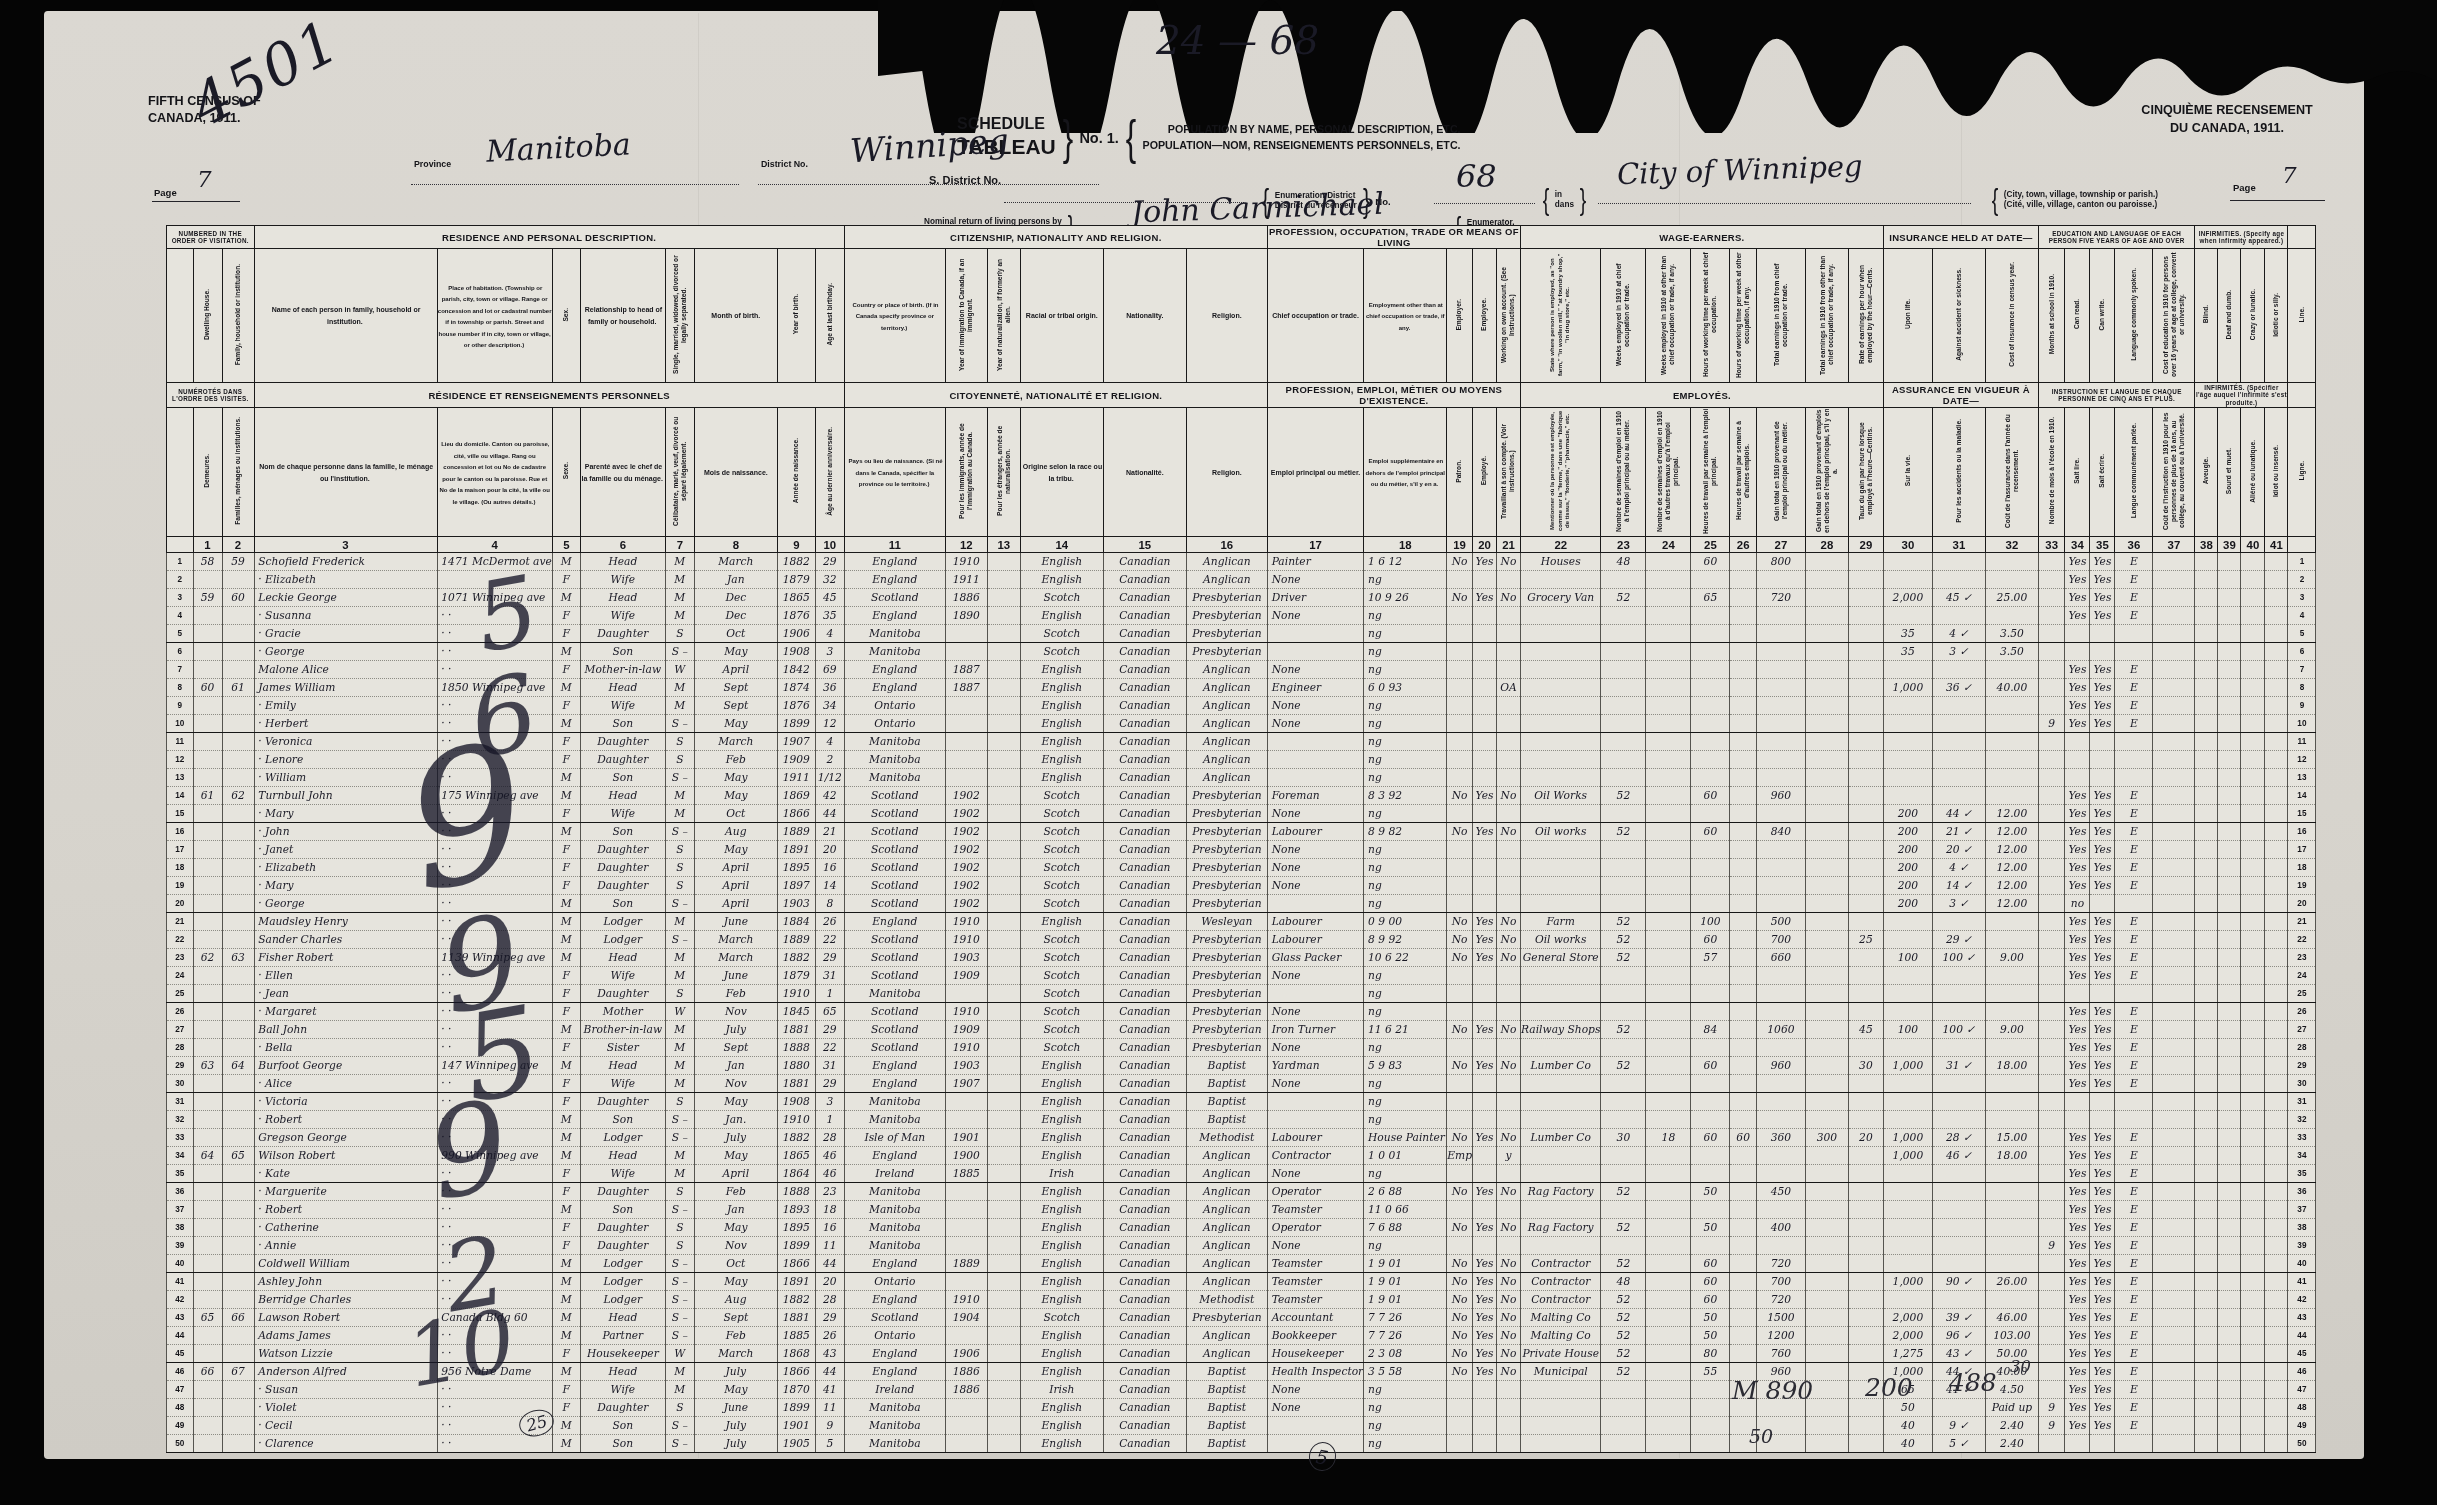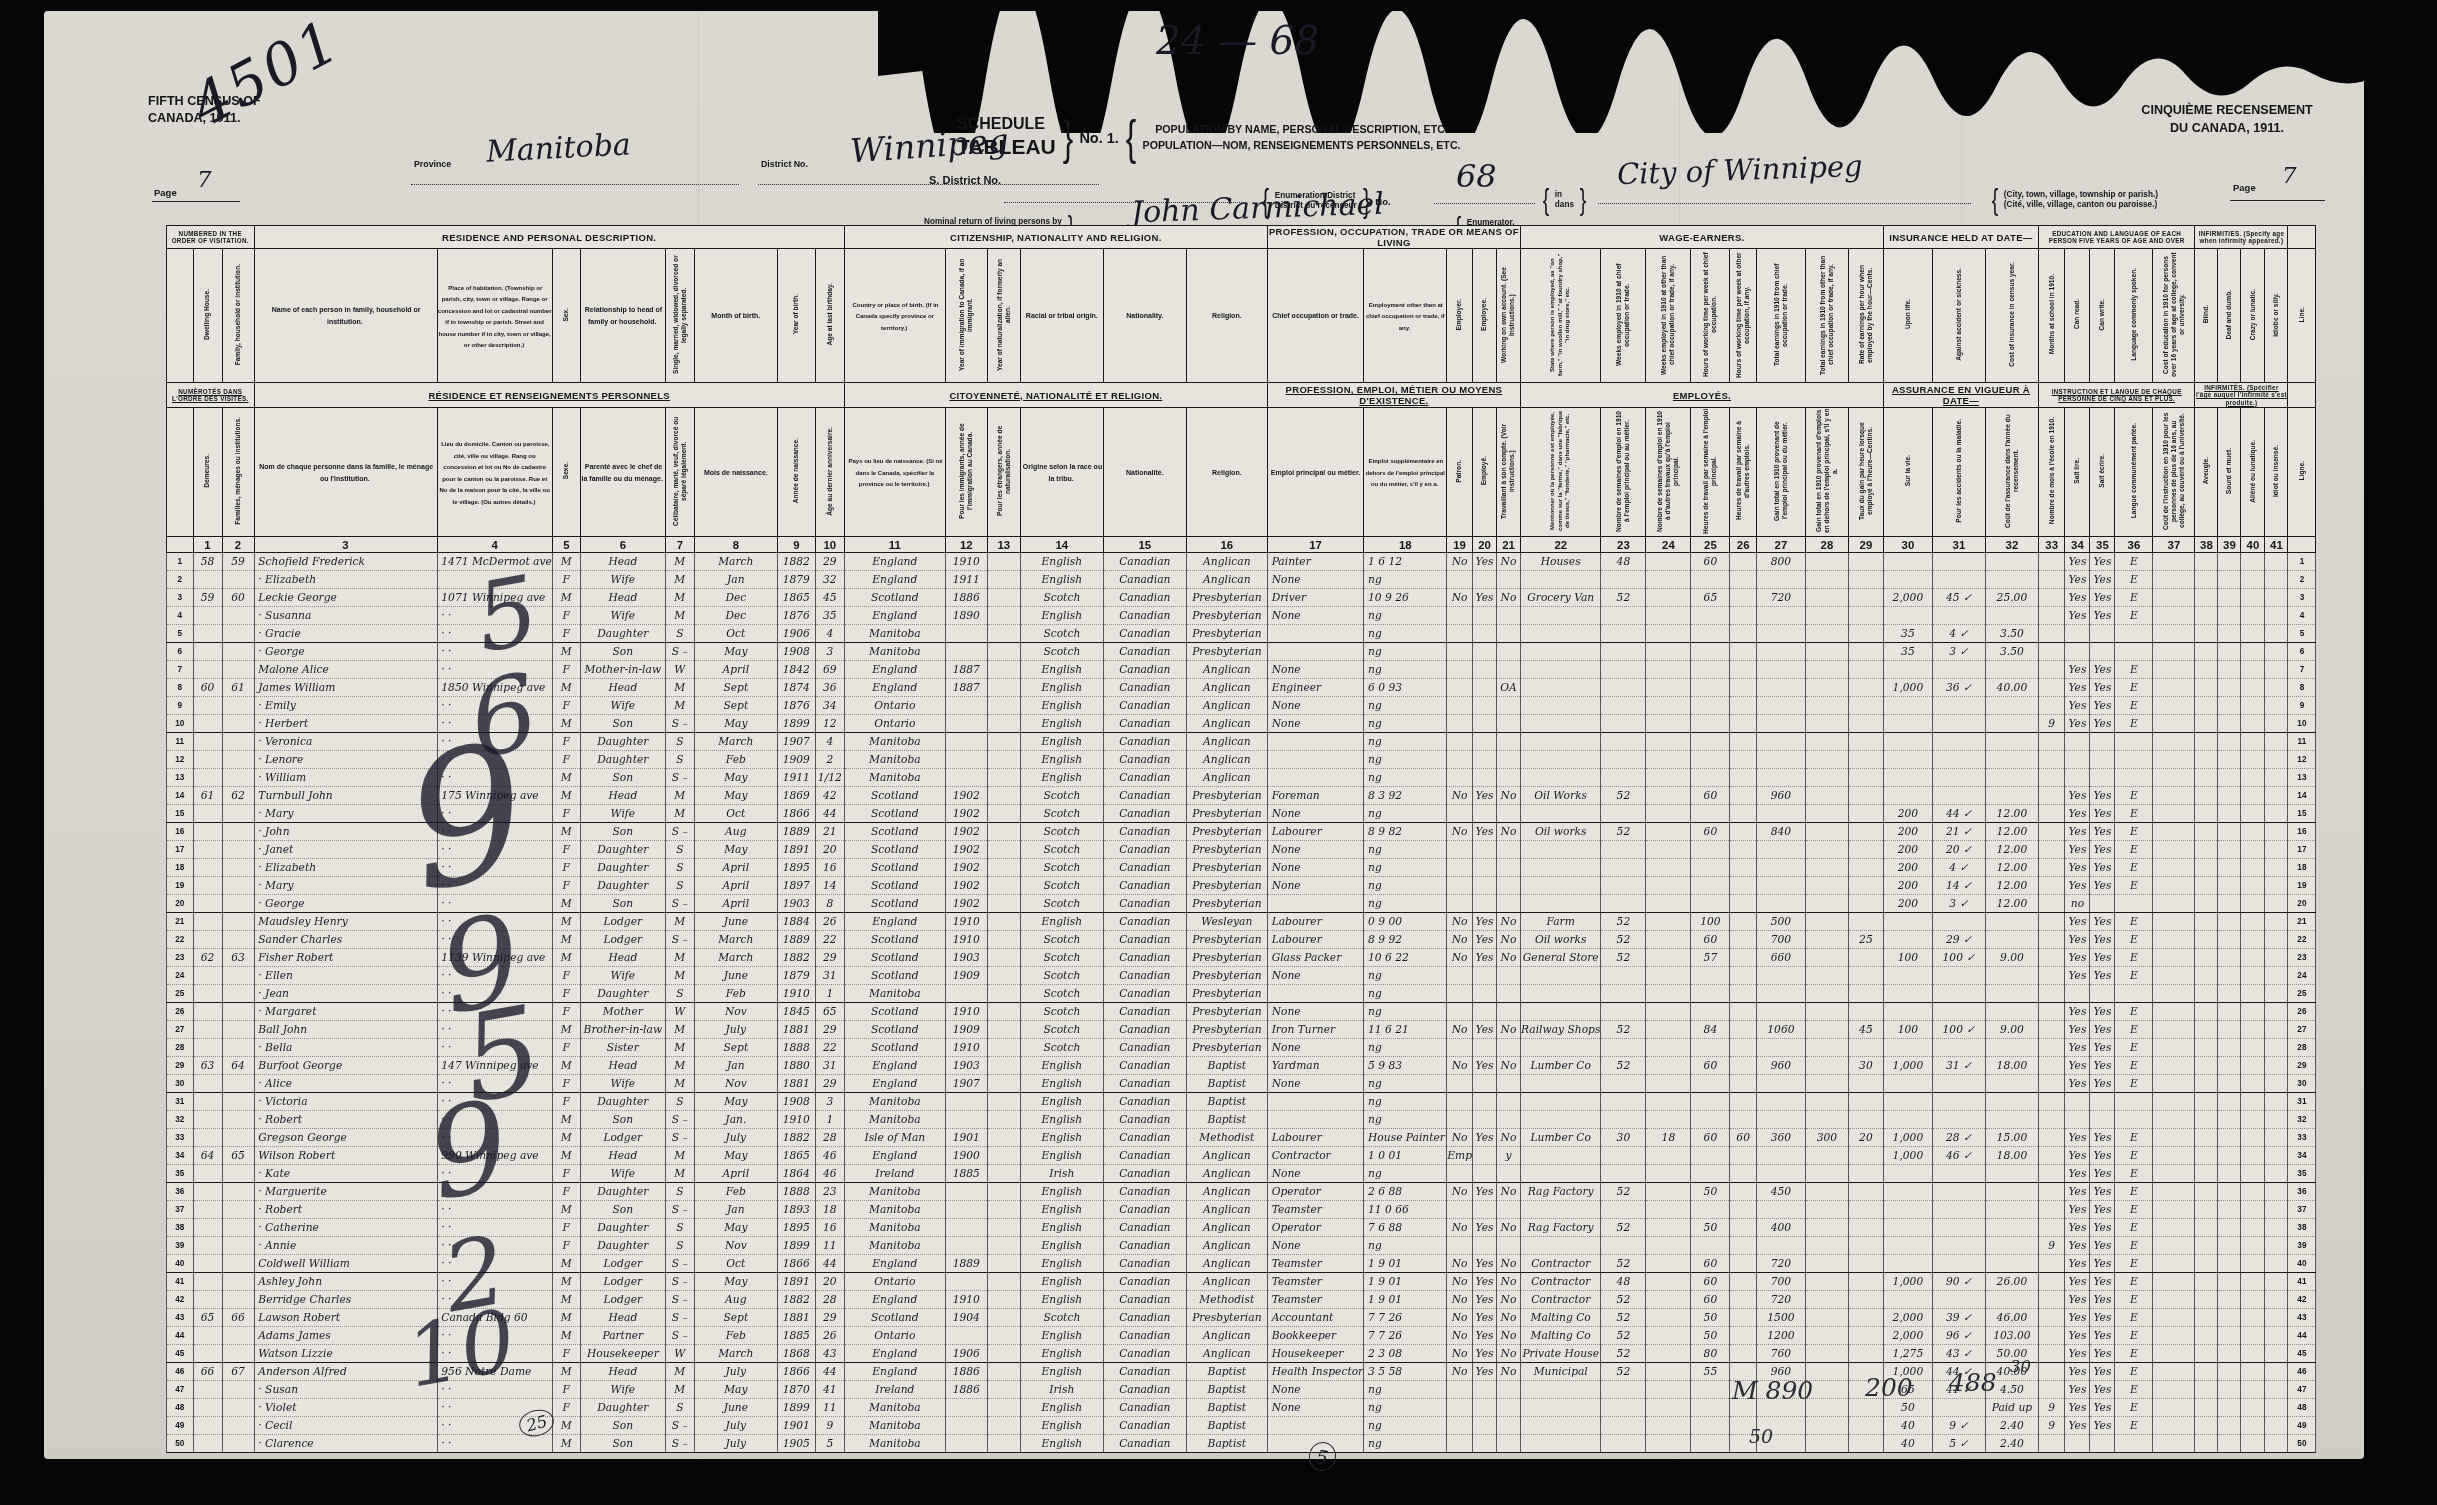--- a/index.html
+++ b/index.html
@@ -71,21 +71,21 @@
   <div class="hw" style="left:1156px;top:17.7px;font-size:39px">24 — 68</div>
 
   <div class="fieldrow" style="left:957px;top:110px">
     <div style="text-align:left">
       <div class="printed" style="position:static;font-size:16px;line-height:1.25">SCHEDULE</div>
       <div class="printed" style="position:static;font-size:21px;line-height:1.25">TABLEAU</div>
     </div>
     <span class="brace" style="font-size:48px">}</span>
     <span class="printed" style="position:static;font-size:14.5px">No. 1.</span>
     <span class="brace" style="font-size:48px">{</span>
-    <div style="text-align:center">
+    <div style="text-align:right">
       <div class="printed" style="position:static;font-size:10.7px;line-height:1.45">POPULATION BY NAME, PERSONAL DESCRIPTION, ETC.</div>
       <div class="printed" style="position:static;font-size:10.7px;line-height:1.45">POPULATION—NOM, RENSEIGNEMENTS PERSONNELS, ETC.</div>
     </div>
   </div>
 
   <div class="printed pre" style="left:2123px;top:102px;width:208px;font-size:12.6px;text-align:center;line-height:1.4">CINQUIÈME RECENSEMENT
 DU CANADA, 1911.</div>
 
   <span class="printed" style="left:414px;top:159px;font-size:8.8px">Province</span>
   <span class="hw" style="left:486px;top:130px;font-size:30px;transform:rotate(-3deg)">Manitoba</span>
@@ -246,21 +246,21 @@
           <td><span class="vlab">Can read.</span></td>
           <td><span class="vlab">Can write.</span></td>
           <td><span class="vlab">Language commonly spoken.</span></td>
           <td><span class="vlab">Cost of education in 1910 for persons over 16 years of age at college, convent or university.</span></td>
           <td class="hl"><span class="vlab">Blind.</span></td>
           <td><span class="vlab">Deaf and dumb.</span></td>
           <td><span class="vlab">Crazy or lunatic.</span></td>
           <td><span class="vlab">Idiotic or silly.</span></td>
           <td class="hl"><span class="vlab">Line.</span></td>
         </tr>
-        <tr style="height: 25px; text-decoration: underline;">
+        <tr style="height: 25px;">
           <td colspan="3" class="gtitle gsmall">NUMÉROTÉS DANS L'ORDRE DES VISITES.</td>
           <td colspan="8" class="gtitle hl">RÉSIDENCE ET RENSEIGNEMENTS PERSONNELS</td>
           <td colspan="6" class="gtitle hl">CITOYENNETÉ, NATIONALITÉ ET RELIGION.</td>
           <td colspan="5" class="gtitle hl">PROFESSION, EMPLOI, MÉTIER OU MOYENS D'EXISTENCE.</td>
           <td colspan="8" class="gtitle hl">EMPLOYÉS.</td>
           <td colspan="3" class="gtitle hl">ASSURANCE EN VIGUEUR À DATE—</td>
           <td colspan="5" class="gtitle gsmall hl">INSTRUCTION ET LANGUE DE CHAQUE PERSONNE DE CINQ ANS ET PLUS.</td>
           <td colspan="4" class="gtitle gsmall hl">INFIRMITÉS. (Spécifier l'âge auquel l'infirmité s'est produite.)</td>
           <td colspan="1" class="gtitle gsmall hl"></td>
         </tr>

